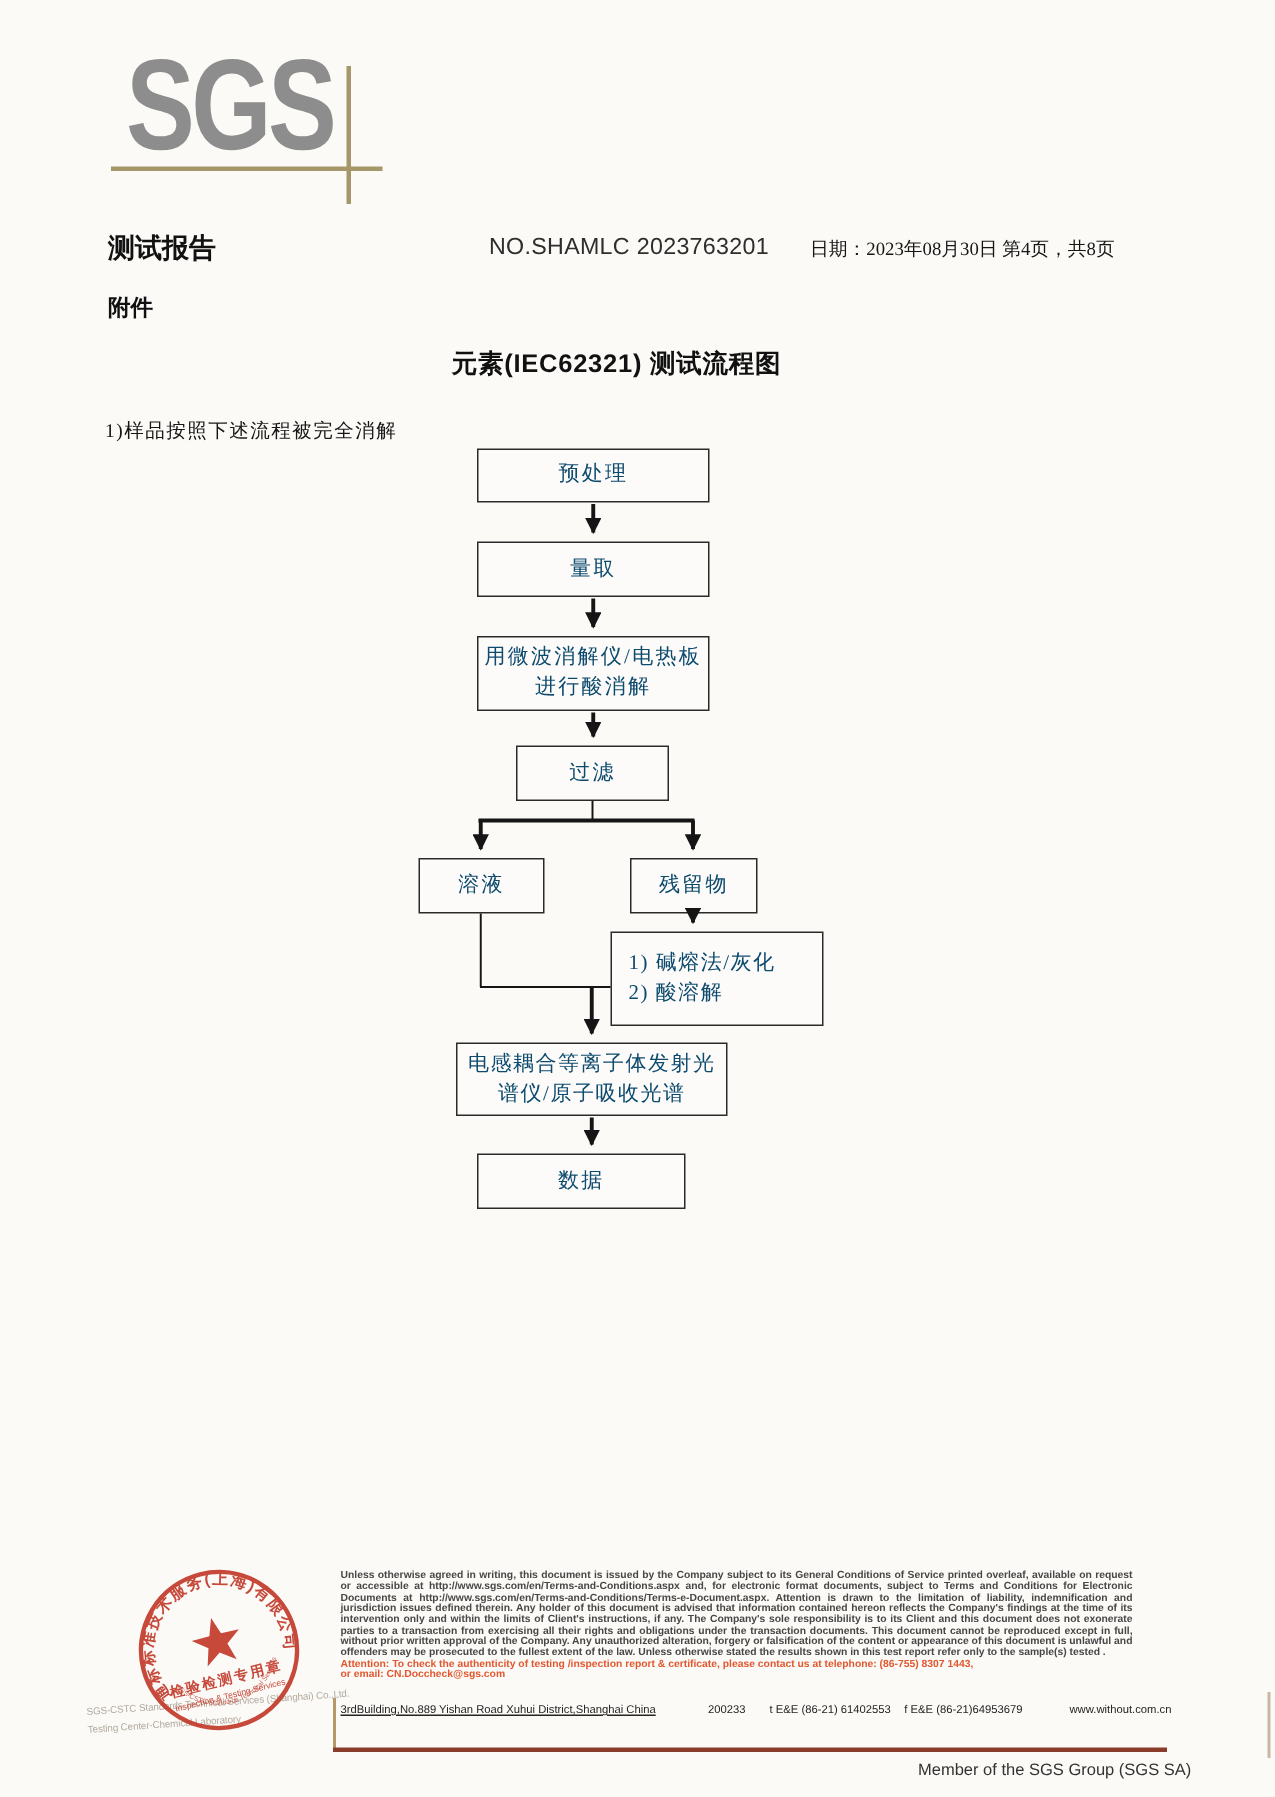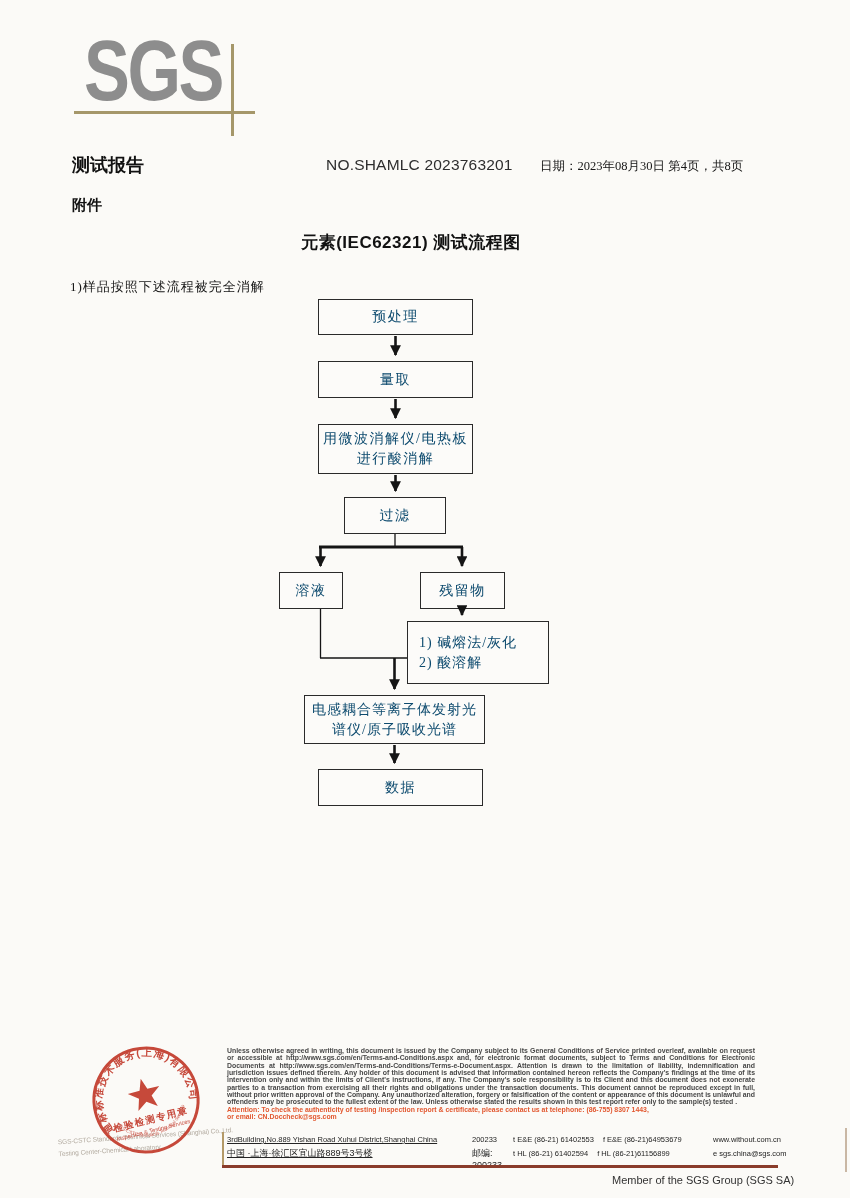--- a/index.html
+++ b/index.html
@@ -26,26 +26,26 @@
 
   
   .fc-box{position:absolute;box-sizing:border-box;border:1.5px solid #2a2a2a;background:#fcfbf9;
           display:flex;align-items:center;justify-content:center;text-align:center;
           font-family:"Liberation Serif","DejaVu Serif",serif;font-size:14px;color:#0c4a6e;
           letter-spacing:1.5px;line-height:1.4;white-space:pre-line;}
   .fc-pretreatment{left:318px;top:299px;width:155px;height:36px;}
   .fc-measure{left:318px;top:361px;width:155px;height:37px;}
   .fc-digest{left:318px;top:424px;width:155px;height:50px;}
   .fc-filter{left:344px;top:497px;width:102px;height:37px;}
-  .fc-solution{left:279px;top:572px;width:64px;height:37px;}
+  .fc-solution{left:279px;top:572px;width:84px;height:37px;}
   .fc-residue{left:420px;top:572px;width:85px;height:37px;}
   .fc-alkali{left:407px;top:621px;width:142px;height:63px;justify-content:flex-start;
              text-align:left;padding-left:11px;letter-spacing:1px;}
   .fc-icp{left:304px;top:695px;width:181px;height:49px;letter-spacing:1px;}
-  .fc-data{left:318px;top:769px;width:165px;height:37px;}
+  .fc-data{left:318px;top:769px;width:139px;height:37px;}
   .fc-arrows{position:absolute;left:0;top:290px;pointer-events:none;}
 
   
   .overprint{position:absolute;left:58px;top:1130px;width:180px;color:#b3aba0;
              font-size:6.6px;line-height:12px;transform:rotate(-4deg);letter-spacing:-.1px;}
   .stamp{position:absolute;left:86px;top:1040px;width:120px;height:120px;
          transform:rotate(-14deg);opacity:.92;}
   .footer-text{position:absolute;left:227px;top:1047px;width:528px;}
   .legal{font-size:6.9px;line-height:7.35px;color:#474747;text-align:justify;font-weight:bold;}
   .attn{font-size:6.9px;line-height:7.4px;color:#e2572f;font-weight:bold;}
@@ -143,26 +143,17 @@
   <div class="addr-row addr-row1">
     <span class="addr-c1">3rdBuilding,No.889 Yishan Road Xuhui District,Shanghai China</span>
     <span class="addr-c2">200233</span>
     <span class="addr-c3">
       <span>t E&amp;E (86-21) 61402553</span>
       <span>f E&amp;E (86-21)64953679</span>
     </span>
     <span>www.without.com.cn</span>
   </div>
 
-  <div class="addr-row addr-row2">
-    <span class="addr-c1">中国 ·上海·徐汇区宜山路889号3号楼</span>
-    <span class="addr-c2">邮编: 200233</span>
-    <span class="addr-c3" style="font-size:7.5px;">
-      <span>t HL (86-21) 61402594</span>
-      <span>f HL (86-21)61156899</span>
-    </span>
-    <span style="font-size:7.5px;">e sgs.china@sgs.com</span>
-  </div>
 
   <div class="footer-rule"></div>
   <div class="member-line">Member of the SGS Group (SGS SA)</div>
 
 </div>
 
 </body></html>

